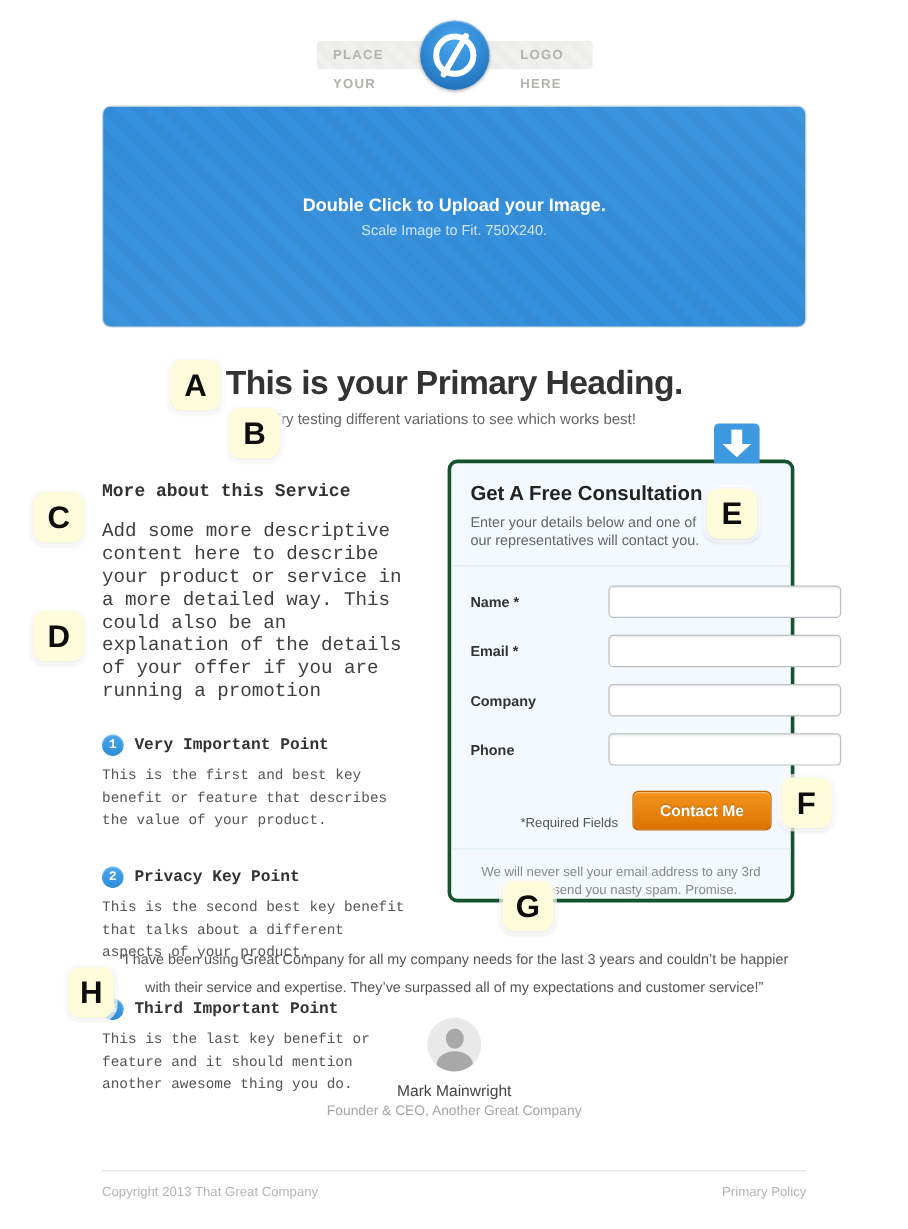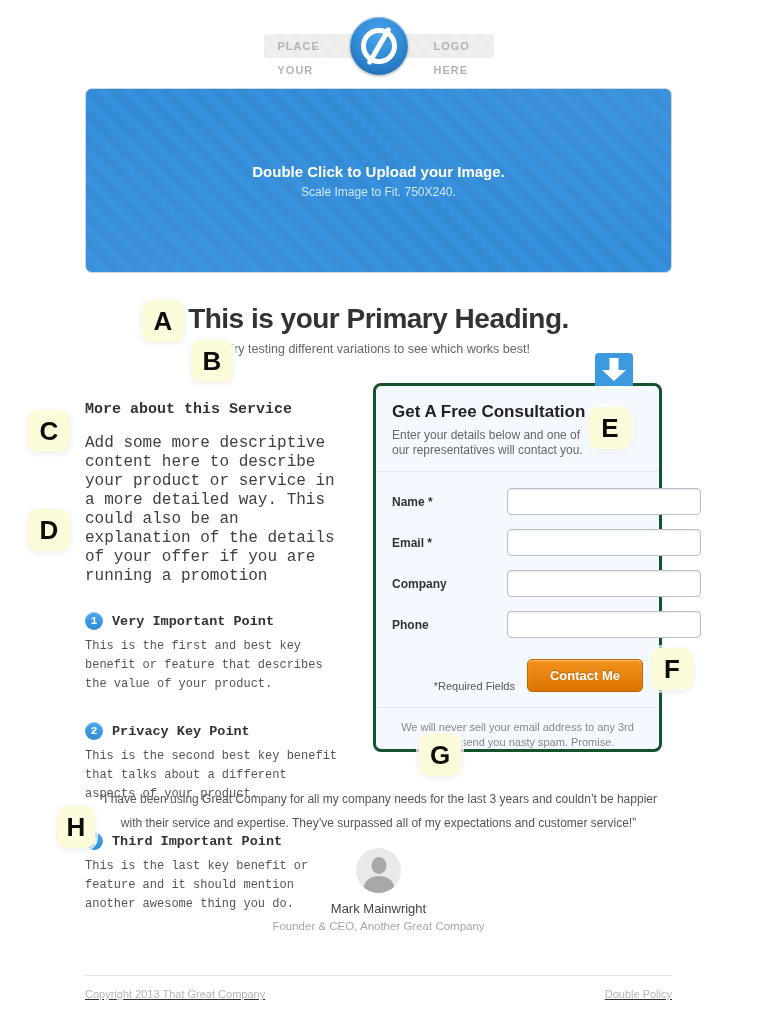--- a/index.html
+++ b/index.html
@@ -129,21 +129,21 @@
     content:""; position:absolute; left:50%; top:28px; transform:translateX(-50%);
     width:30px; height:22px; border-radius:50% 50% 0 0; background:#a8a8a8;
   }
   .person-name { font-size:13px; color:#444; margin-top:8px; }
   .person-role { font-size:11.5px; color:#a5a5a5; margin-top:4px; }
 
   
   .footer {
     position:absolute; top:975px; left:85px; width:587px;
     border-top:1px solid #e4e4e4; padding-top:12px;
-    display:flex; justify-content:space-between; align-items:center;text-decoration:underline;
+    display:flex; justify-content:space-between; align-items:center;
   }
   .footer-text { font-size:11px; color:#b5b5b5; }
   a.footer-link { font-size:11px; color:#b5b5b5; text-decoration:none; cursor:pointer; }
 
   
   .marker {
     position:absolute; width:42px; height:42px;
     background:#fcfcda; border-radius:10px;
     box-shadow:0 0 0 3px rgba(255,255,255,0.7), 0 1px 4px rgba(0,0,0,0.3);
     display:flex; align-items:center; justify-content:center;
@@ -243,21 +243,21 @@
 
   <div class="testimonial">
     <div class="quote">“I have been using Great Company for all my company needs for the last 3 years and couldn’t be happier with their service and expertise. They’ve surpassed all of my expectations and customer service!”</div>
     <div class="avatar"></div>
     <div class="person-name">Mark Mainwright</div>
     <div class="person-role">Founder &amp; CEO, Another Great Company</div>
   </div>
 
   <div class="footer">
     <span class="footer-text">Copyright 2013 That Great Company</span>
-    <a class="footer-link">Double Policy</a>
+    <a class="footer-link">Primary Policy</a>
   </div>
 
   <div class="marker marker-a">A</div>
   <div class="marker marker-b">B</div>
   <div class="marker marker-c">C</div>
   <div class="marker marker-d">D</div>
   <div class="marker marker-e">E</div>
   <div class="marker marker-f">F</div>
   <div class="marker marker-g">G</div>
   <div class="marker marker-h">H</div>

